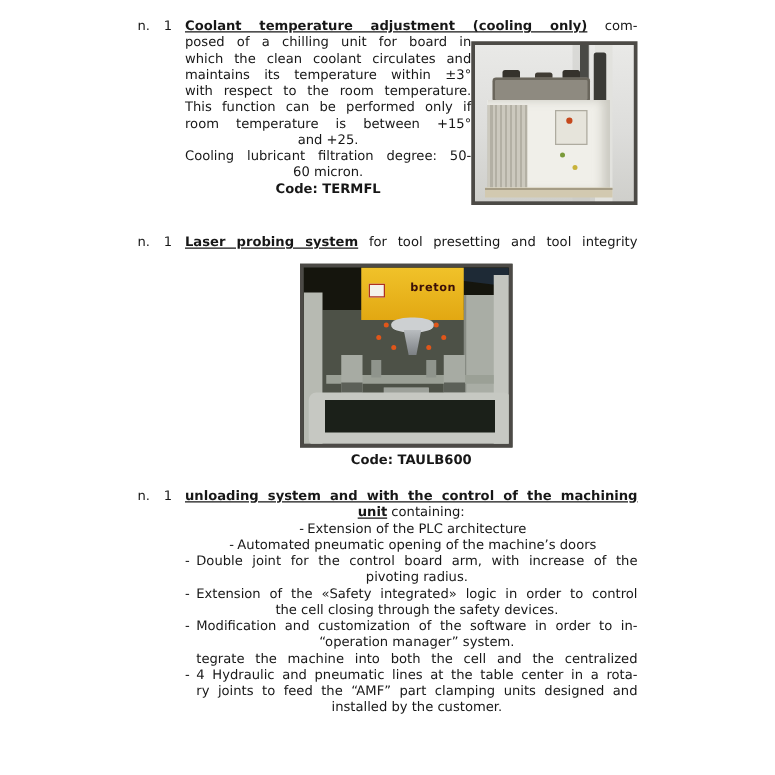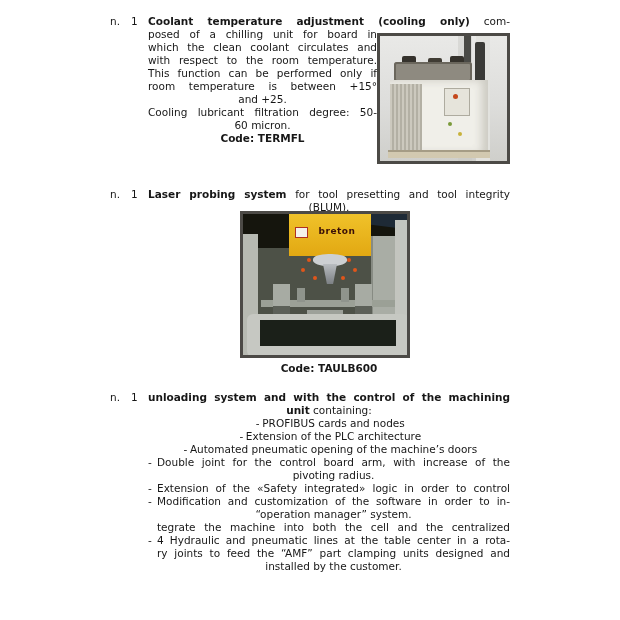--- a/index.html
+++ b/index.html
@@ -10,21 +10,21 @@
   }
   .page{position:relative;width:620px;height:620px;background:#ffffff;overflow:hidden;
         font-size:10.5px;line-height:13px;}
   .sec{position:absolute;left:110px;}
   .num{position:absolute;left:0;top:0;}
   .qty{position:absolute;left:21px;top:0;}
   .content{position:absolute;left:38px;top:0;width:362px;}
   .col-narrow{width:229px;}
   .jline{text-align:justify;text-align-last:justify;}
   .lline{text-align:center;}
-  .hd{font-weight:bold;}
+  .hd{font-weight:bold;text-decoration:underline;}
   .bold{font-weight:bold;}
   .bl{position:relative;}
   .bm{display:inline-block;width:9px;}
   .cont{padding-left:9px;}
   
   .photo{position:absolute;border:3px solid #4c4a46;box-sizing:border-box;overflow:hidden;}
   .photo *{position:absolute;}
   .chiller{left:377px;top:33px;width:133px;height:131px;background:linear-gradient(180deg,#e9e9e7 0%,#dddddb 55%,#cfcfcb 100%);}
   .ch-wallstrip{left:96px;top:0;width:14px;height:125px;background:#e2e2de;box-shadow:-18px 0 0 rgba(200,200,196,.45);}
   .ch-pipe1{left:84px;top:0;width:7px;height:52px;background:#4a4a46;}
@@ -48,21 +48,21 @@
   .ma-roof{left:112px;top:0;width:58px;height:16px;background:#1e2a36;
            clip-path:polygon(0 0,100% 0,100% 100%,0 55%);}
   .ma-rightpanel{left:128px;top:22px;width:26px;height:82px;background:#a9ada5;
                  box-shadow:inset 2px 0 0 #878b83;}
   .ma-leftpillar{left:0;top:20px;width:15px;height:127px;background:#b7bab2;}
   .ma-rightpillar{left:152px;top:6px;width:18px;height:141px;background:#c3c5bf;}
   .ma-midbg{left:15px;top:34px;width:113px;height:72px;background:#4d5147;}
   .ma-head{left:46px;top:0;width:82px;height:42px;background:linear-gradient(180deg,#f0c22a,#e2a812);}
   .ma-headlabel{left:6px;top:13px;width:11px;height:9px;background:#f4f2ea;border:1px solid #b03020;}
   .ma-brand{left:20px;top:10px;width:56px;height:14px;color:#3a0f08;font-weight:bold;
-            font-size:9px;line-height:14px;text-align:center;letter-spacing:.5px;}
+            font-size:9px;line-height:14px;text-align:right;letter-spacing:.5px;}
   .ma-ring{left:70px;top:40px;width:34px;height:12px;background:#cdd0d2;border-radius:45%;}
   .ma-cone{left:80px;top:50px;width:14px;height:20px;background:linear-gradient(180deg,#b9bdc0,#7c8084);
            clip-path:polygon(0 0,100% 0,72% 100%,28% 100%);}
   .ma-dot{width:4px;height:4px;border-radius:50%;background:#e0561a;}
   .ma-bar{left:18px;top:86px;width:134px;height:7px;background:#9ba096;}
   .ma-clampL{left:30px;top:70px;width:17px;height:30px;background:#a7aba3;box-shadow:inset 0 -8px 0 #5c6058;}
   .ma-clampR{left:112px;top:70px;width:17px;height:30px;background:#a7aba3;box-shadow:inset 0 -8px 0 #5c6058;}
   .ma-postL{left:54px;top:74px;width:8px;height:14px;background:#8f948c;}
   .ma-postR{left:98px;top:74px;width:8px;height:14px;background:#8f948c;}
   .ma-ped{left:64px;top:96px;width:36px;height:44px;background:#b2b5ad;box-shadow:inset 0 6px 0 #9da19a;}
@@ -77,20 +77,21 @@
 <div class="page">
 
   <div class="sec" style="top:15px;">
     <span class="num">n.</span>
     <span class="qty">1</span>
     <div class="content">
       <div class="jline"><span class="hd">Coolant temperature adjustment (cooling only)</span><span> com-</span></div>
       <div class="col-narrow">
         <div class="jline">posed of a chilling unit for board in</div>
         <div class="jline">which the clean coolant circulates and</div>
+        <div class="jline">maintains its temperature within ±3°</div>
         <div class="jline">with respect to the room temperature.</div>
         <div class="jline">This function can be performed only if</div>
         <div class="jline">room temperature is between +15°</div>
         <div class="lline">and +25.</div>
         <div class="jline">Cooling lubricant filtration degree: 50-</div>
         <div class="lline">60 micron.</div>
         <div class="lline bold">Code: TERMFL</div>
       </div>
     </div>
   </div>
@@ -108,21 +109,20 @@
     <div class="ch-dot-grn"></div>
     <div class="ch-dot-yel"></div>
     <div class="ch-base"></div>
   </div>
 
   <div class="sec" style="top:188px;">
     <span class="num">n.</span>
     <span class="qty">1</span>
     <div class="content">
       <div class="jline"><span class="hd">Laser probing system</span><span> for tool presetting and tool integrity</span></div>
-      <div class="lline">(BLUM).</div>
     </div>
   </div>
 
   <div class="photo machine">
     <div class="ma-topdark"></div>
     <div class="ma-roof"></div>
     <div class="ma-midbg"></div>
     <div class="ma-rightpanel"></div>
     <div class="ma-leftpillar"></div>
     <div class="ma-rightpillar"></div>
@@ -155,28 +155,28 @@
     </div>
   </div>
 
   <div class="sec" style="top:391px;">
     <span class="num">n.</span>
     <span class="qty">1</span>
     <div class="content">
       <div class="jline"><span class="hd">unloading system and with the control of the machining</span></div>
       <div class="lline"><span class="hd">unit</span><span> containing:</span></div>
 
-      <div class="bl lline"><span class="bm">-</span><span>PROFIBUS cards and nodes</span></div>
       <div class="bl lline"><span class="bm">-</span><span>Extension of the PLC architecture</span></div>
       <div class="bl lline"><span class="bm">-</span><span>Automated pneumatic opening of the machine’s doors</span></div>
 
       <div class="bl jline"><span class="bm">-</span><span>Double joint for the control board arm, with increase of the</span></div>
       <div class="cont lline">pivoting radius.</div>
 
       <div class="bl jline"><span class="bm">-</span><span>Extension of the «Safety integrated» logic in order to control</span></div>
+      <div class="cont lline">the cell closing through the safety devices.</div>
 
       <div class="bl jline"><span class="bm">-</span><span>Modification and customization of the software in order to in-</span></div>
       <div class="cont lline">“operation manager” system.</div>
       <div class="cont jline">tegrate the machine into both the cell and the centralized</div>
 
       <div class="bl jline"><span class="bm">-</span><span>4 Hydraulic and pneumatic lines at the table center in a rota-</span></div>
       <div class="cont jline">ry joints to feed the “AMF” part clamping units designed and</div>
       <div class="cont lline">installed by the customer.</div>
     </div>
   </div>

